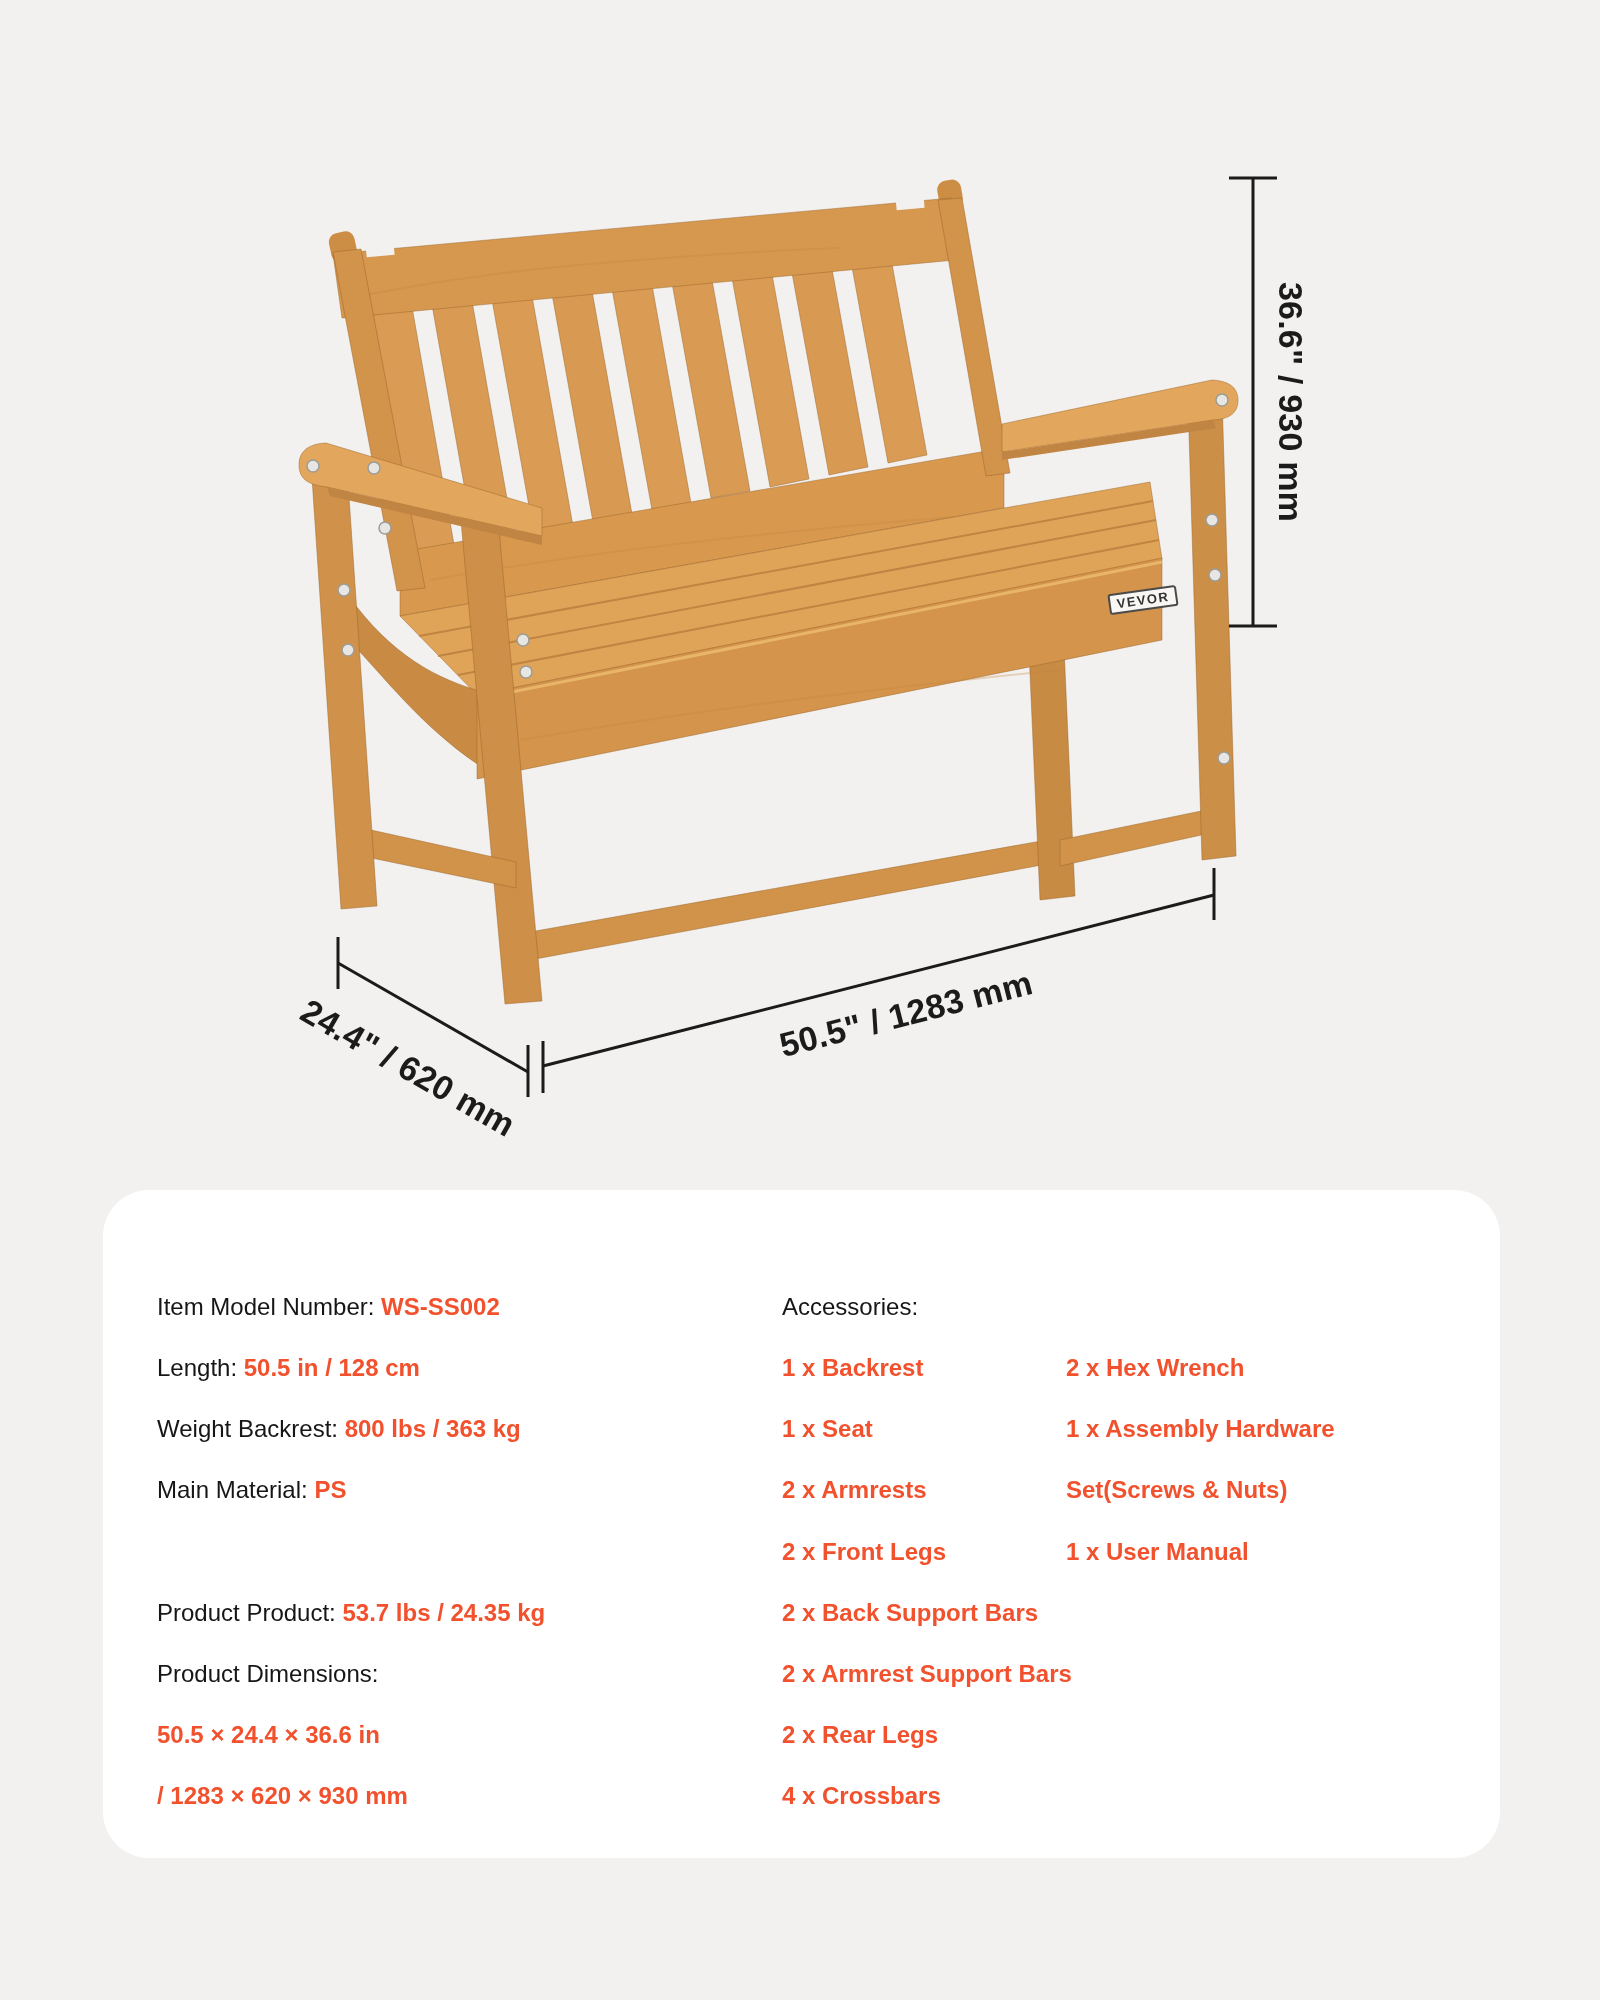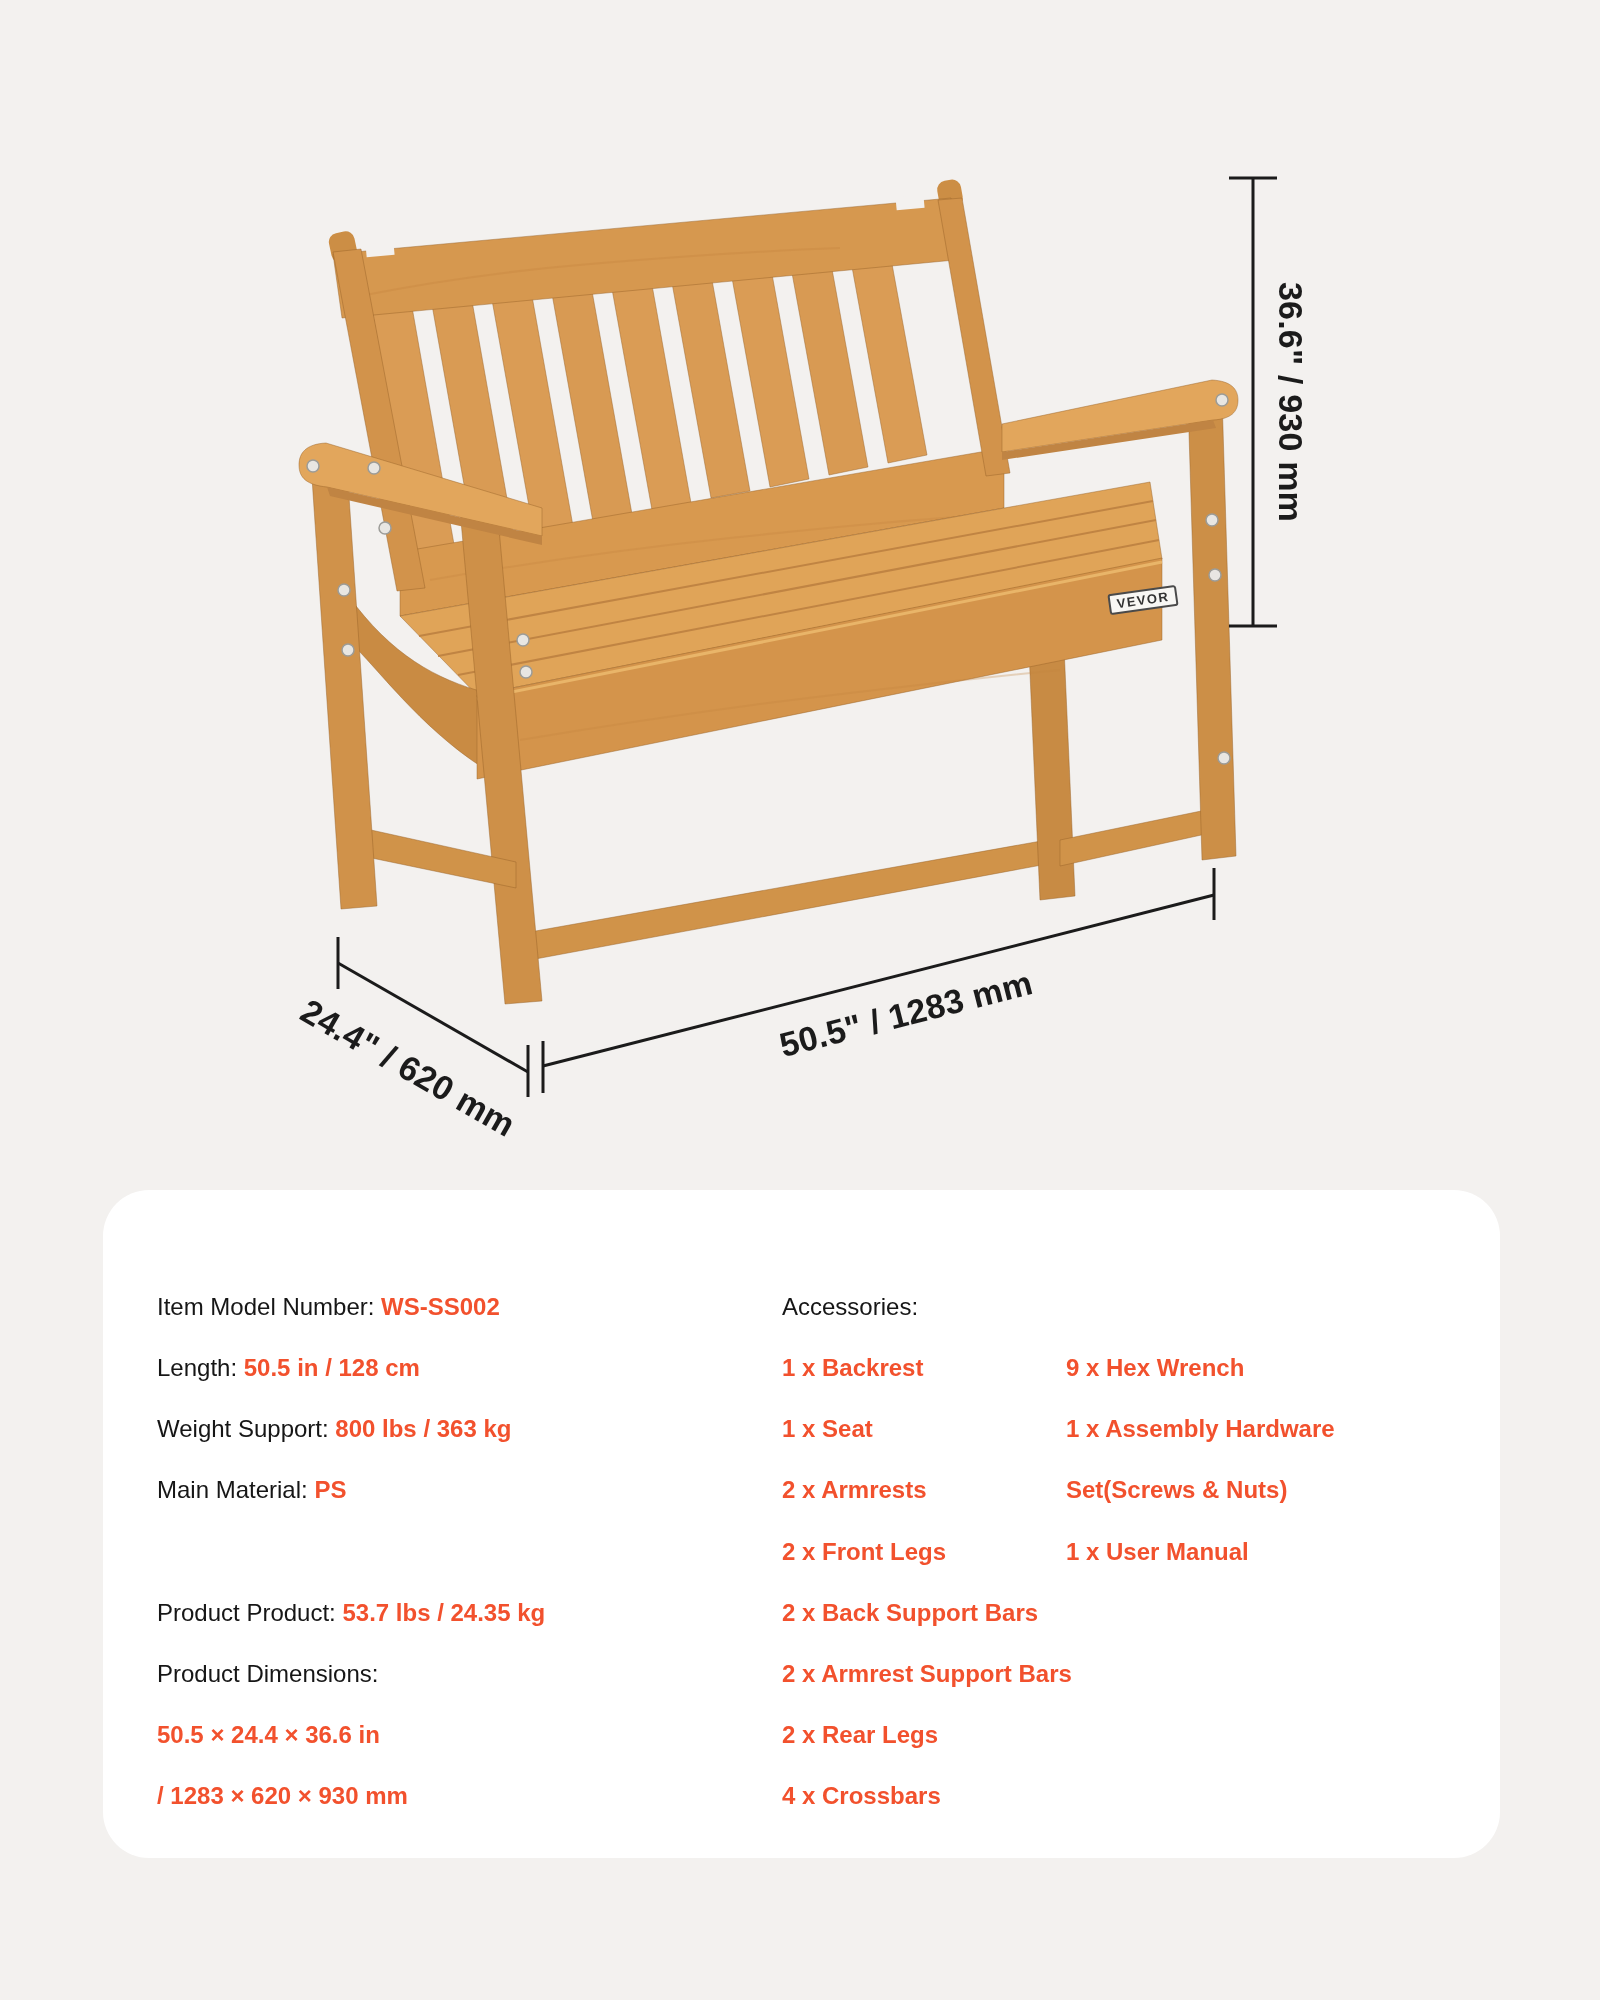--- a/index.html
+++ b/index.html
@@ -121,37 +121,37 @@
   <div class="brand-badge">VEVOR</div>
 
   <div class="dim-label" style="left:1290px;top:402px;transform:translate(-50%,-50%) rotate(90deg);">36.6" / 930 mm</div>
   <div class="dim-label" style="left:906px;top:1014px;transform:translate(-50%,-50%) rotate(-14.3deg);">50.5" / 1283 mm</div>
   <div class="dim-label" style="left:408px;top:1068px;transform:translate(-50%,-50%) rotate(29.8deg);">24.4" / 620 mm</div>
 
   <div class="spec-card">
 
     <div class="spec-line" style="left:54px;top:95px;"><span>Item Model Number: </span><span class="val">WS-SS002</span></div>
     <div class="spec-line" style="left:54px;top:156px;"><span>Length: </span><span class="val">50.5 in / 128 cm</span></div>
-    <div class="spec-line" style="left:54px;top:217px;"><span>Weight Support: </span><span class="val">800 lbs / 363 kg</span></div>
+    <div class="spec-line" style="left:54px;top:217px;"><span>Weight Backrest: </span><span class="val">800 lbs / 363 kg</span></div>
     <div class="spec-line" style="left:54px;top:278px;"><span>Main Material: </span><span class="val">PS</span></div>
     <div class="spec-line" style="left:54px;top:401px;"><span>Product Product: </span><span class="val">53.7 lbs / 24.35 kg</span></div>
     <div class="spec-line" style="left:54px;top:462px;"><span>Product Dimensions:</span><span class="val"></span></div>
     <div class="spec-line" style="left:54px;top:523px;"><span></span><span class="val">50.5 × 24.4 × 36.6 in</span></div>
     <div class="spec-line" style="left:54px;top:584px;"><span></span><span class="val">/ 1283 × 620 × 930 mm</span></div>
 
     <div class="spec-line" style="left:679px;top:95px;">Accessories:</div>
 
     <div class="spec-line acc-item" style="left:679px;top:156px;">1 x Backrest</div>
     <div class="spec-line acc-item" style="left:679px;top:217px;">1 x Seat</div>
     <div class="spec-line acc-item" style="left:679px;top:278px;">2 x Armrests</div>
     <div class="spec-line acc-item" style="left:679px;top:340px;">2 x Front Legs</div>
     <div class="spec-line acc-item" style="left:679px;top:401px;">2 x Back Support Bars</div>
     <div class="spec-line acc-item" style="left:679px;top:462px;">2 x Armrest Support Bars</div>
     <div class="spec-line acc-item" style="left:679px;top:523px;">2 x Rear Legs</div>
     <div class="spec-line acc-item" style="left:679px;top:584px;">4 x Crossbars</div>
 
-    <div class="spec-line acc-item" style="left:963px;top:156px;">9 x Hex Wrench</div>
+    <div class="spec-line acc-item" style="left:963px;top:156px;">2 x Hex Wrench</div>
     <div class="spec-line acc-item" style="left:963px;top:217px;">1 x Assembly Hardware</div>
     <div class="spec-line acc-item" style="left:963px;top:278px;text-align:center;">Set(Screws &amp; Nuts)</div>
     <div class="spec-line acc-item" style="left:963px;top:340px;">1 x User Manual</div>
   </div>
 
 </div>
 
 </body></html>

